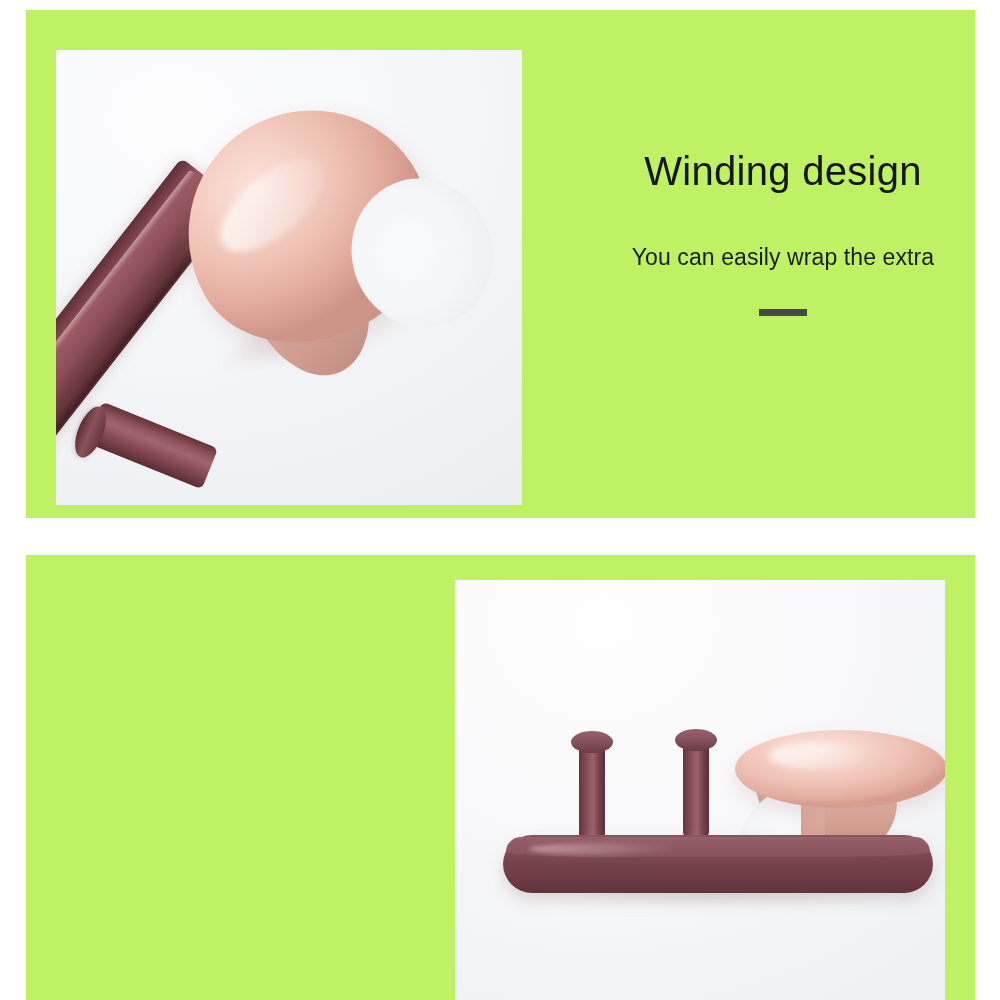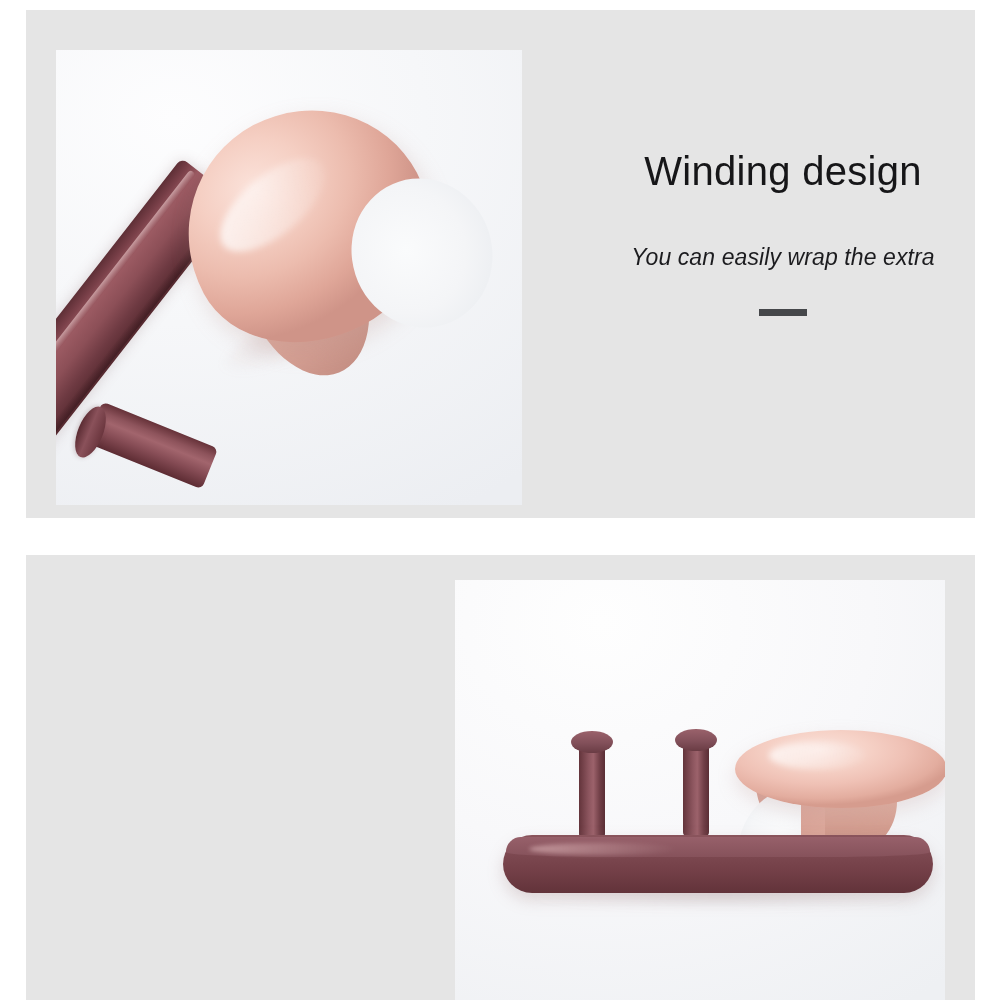--- a/index.html
+++ b/index.html
@@ -11,21 +11,21 @@
     width: 1000px;
     height: 1000px;
     position: relative;
     overflow: hidden;
     font-family: "Liberation Sans", sans-serif;
   }
 
   
   .panel {
     position: absolute;
-    background: #e5e5e5;
+    background: #bef264;
     overflow: hidden;
   }
   #panel-top {
     left: 26px;
     top: 10px;
     width: 949px;
     height: 508px;
   }
   #panel-bottom {
     left: 26px;
@@ -71,21 +71,20 @@
   }
   #text-top .heading { text-align: center; }
 
   .bodyline {
     font-size: 23px;
     font-weight: 400;
     color: #1c1c1f;
     letter-spacing: 0.1px;
     white-space: nowrap;
     margin: 0;
-    font-style: italic;
   }
   #text-top .bodyline  { text-align: center; }
 
   #text-top .line1    { margin-top: 52px; }
   #text-top .line2    { margin-top: 43px; }
 
   .divider {
     width: 48px;
     height: 7px;
     background: #45474a;

